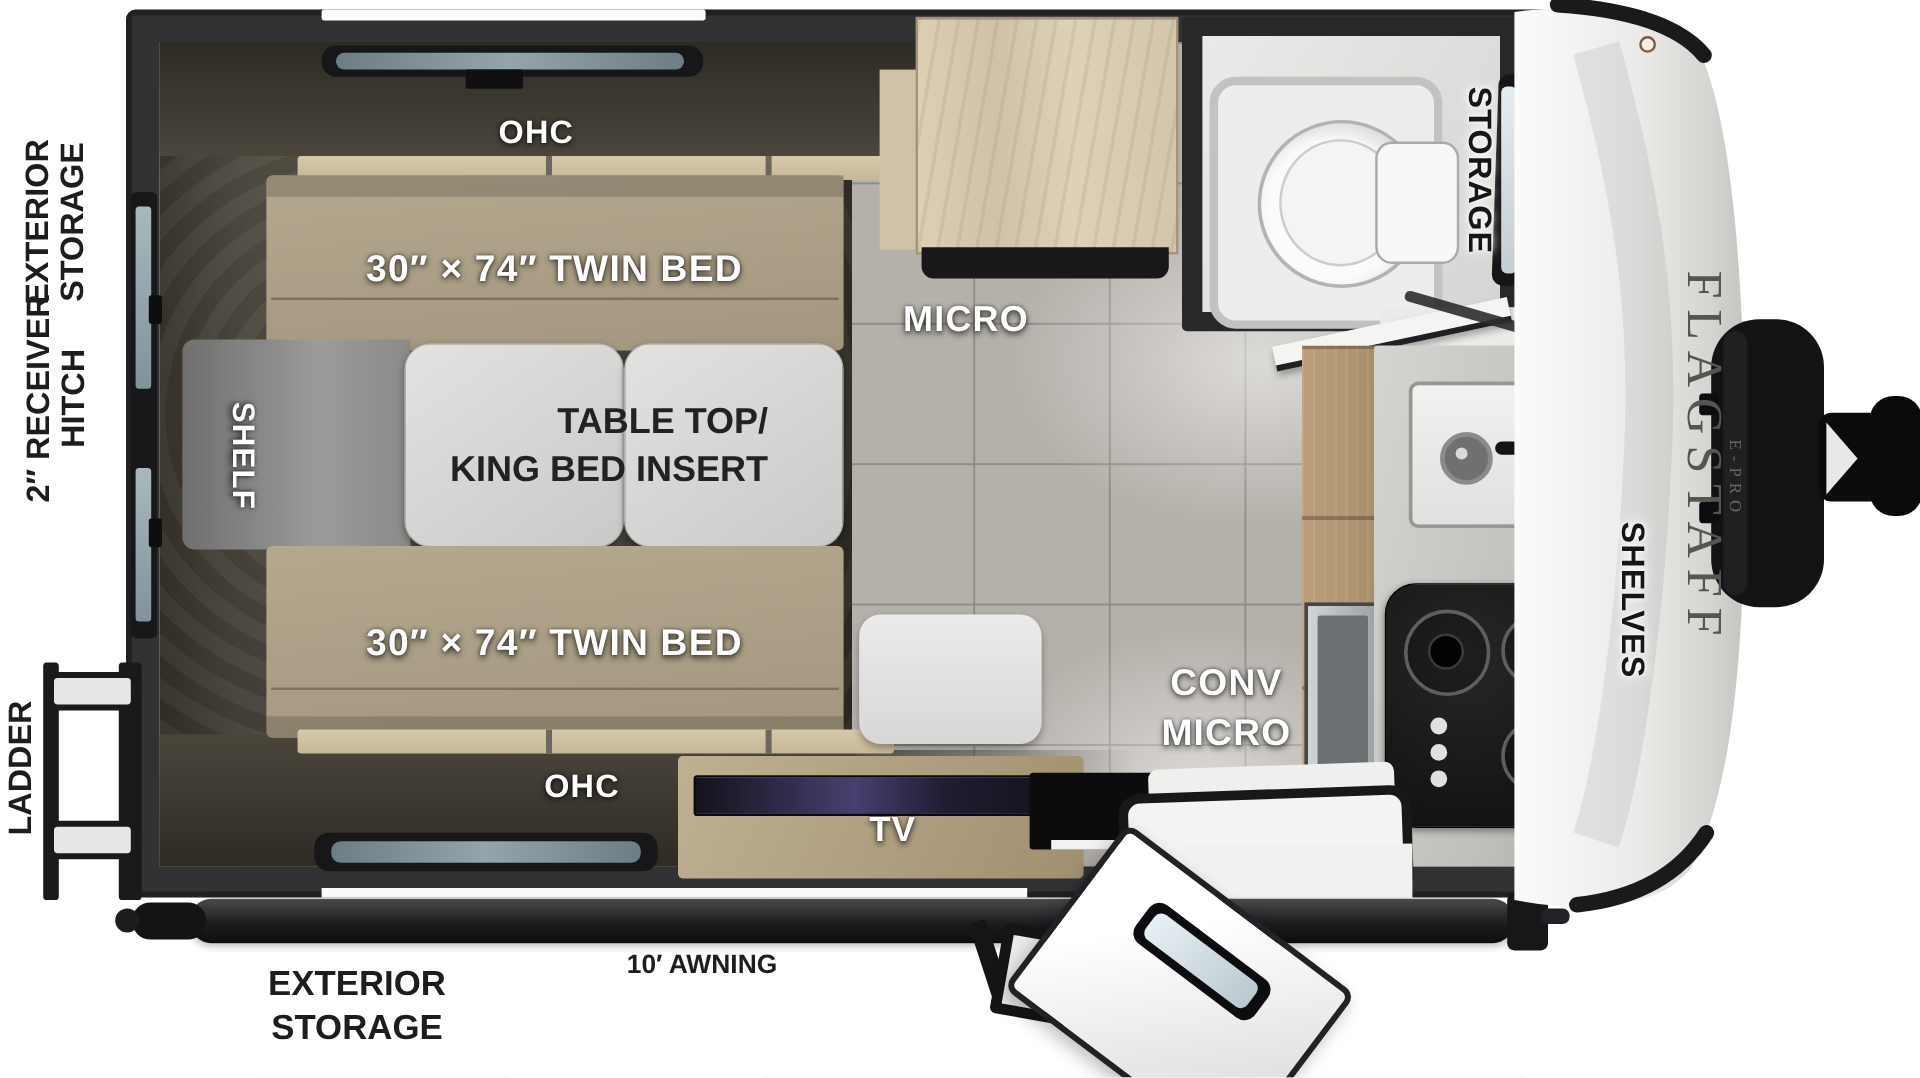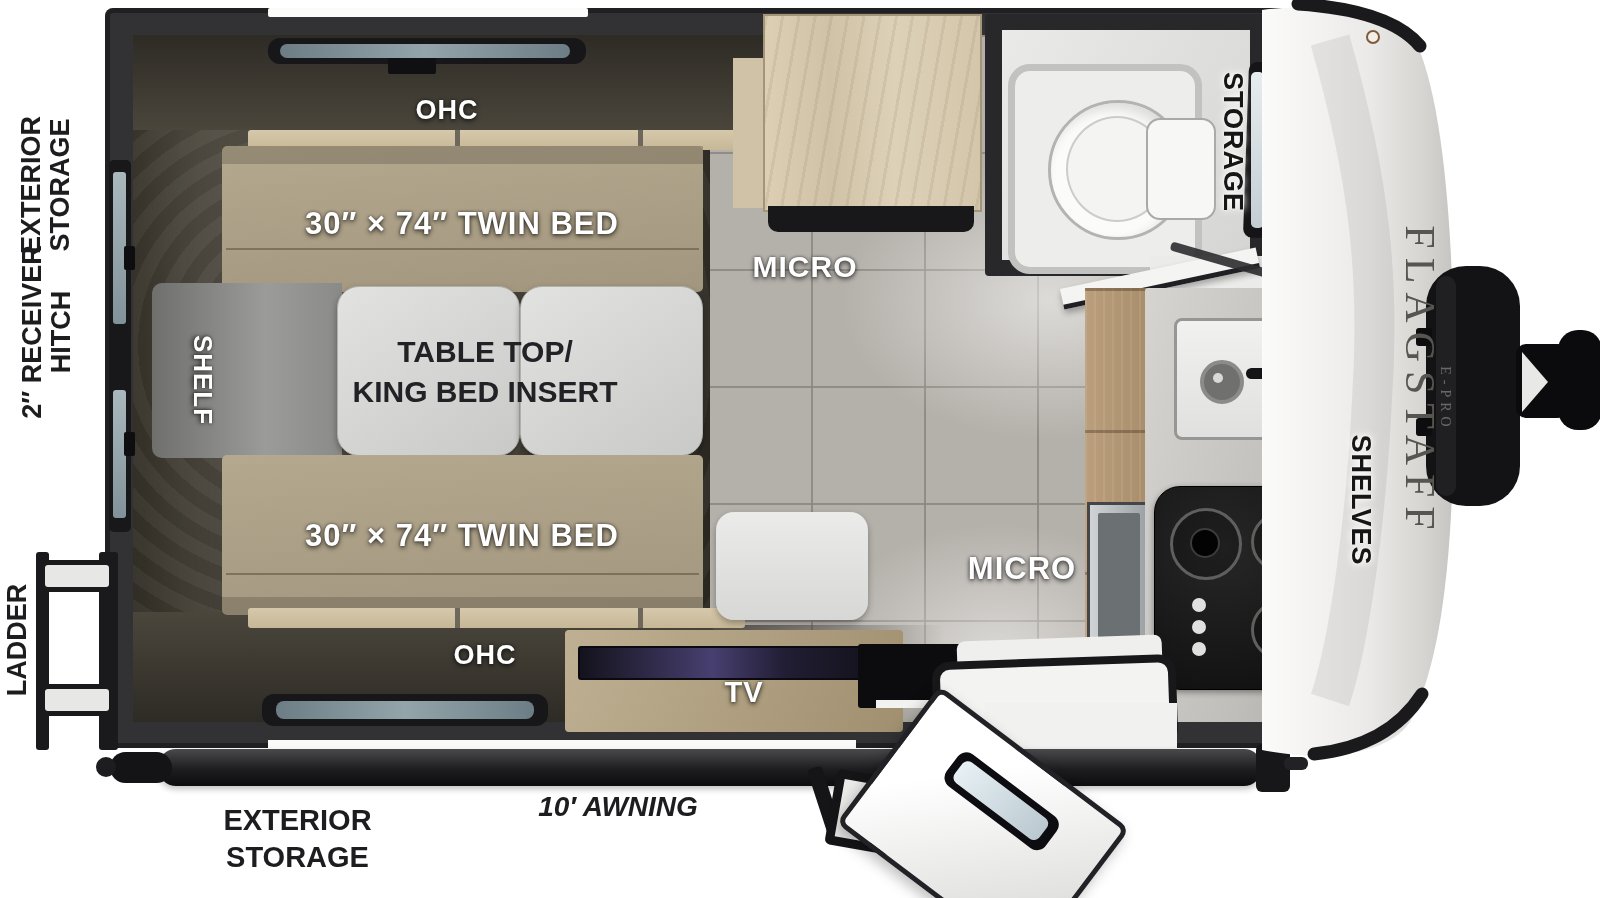--- a/index.html
+++ b/index.html
@@ -164,33 +164,33 @@
   .lbl-blackglow{color:#161616;letter-spacing:1px;
     text-shadow:0 0 6px #fff,0 0 12px #fff,0 0 2px #fff;}
   .lbl-ext{color:#1d1d1f;}
   .rot90{transform:rotate(90deg);}
   .rotm90{transform:rotate(-90deg);}
 
   .ohc-top{left:385px;top:95px;width:124px;font-size:27px;}
   .ohc-bottom{left:423px;top:640px;width:124px;font-size:27px;}
   .twin-top{left:232px;top:206px;width:460px;font-size:31px;}
   .twin-bottom{left:232px;top:518px;width:460px;font-size:31px;}
-  .table-lbl{left:330px;top:332px;width:310px;font-size:30px;line-height:40px;color:#222226;font-weight:bold;}
+  .table-lbl{left:330px;top:332px;width:310px;font-size:30px;line-height:40px;color:#222226;font-weight:bold;text-align:right;}
   .shelf-lbl{left:129px;top:366px;width:150px;height:28px;font-size:26px;}
   .fridge-lbl{left:705px;top:250px;width:200px;font-size:30px;}
   .storage-lbl{left:1139px;top:128px;width:190px;height:28px;font-size:27px;}
   .conv-lbl{left:922px;top:548px;width:200px;font-size:31px;line-height:42px;}
   .tv-lbl{left:702px;top:676px;width:84px;font-size:29px;}
   .shelves-lbl{left:1277px;top:486px;width:170px;height:28px;font-size:27px;}
 
   .ext-storage-left{left:-95px;top:157px;width:280px;height:56px;font-size:27px;line-height:29px;}
   .hitch-left{left:-94px;top:304px;width:280px;height:56px;font-size:27px;line-height:29px;}
   .ladder-left{left:-69px;top:626px;width:170px;height:28px;font-size:27px;}
   .ext-storage-bottom{left:190px;top:802px;width:215px;font-size:29px;line-height:37px;}
-  .awning-lbl{left:503px;top:791px;width:230px;font-size:28px;font-style:italic;}
+  .awning-lbl{left:470px;top:791px;width:230px;font-size:22px;}
   .entry-lbl{left:540px;top:860px;width:390px;font-size:29px;}
 
   .brand-lbl{left:1170px;top:358px;width:500px;height:48px;text-align:center;
     font-family:"Liberation Serif", serif;font-size:42px;letter-spacing:9px;color:#57554f;font-weight:normal;}
   .brand-sub{left:1364px;top:390px;width:160px;height:18px;text-align:center;
     font-family:"Liberation Serif", serif;font-size:14px;letter-spacing:5px;color:#6a6865;}
 </style>
 </head>
 <body>
 
@@ -332,20 +332,21 @@
   <div class="lbl table-lbl">
     <div>TABLE TOP/</div>
     <div>KING BED INSERT</div>
   </div>
   <div class="lbl lbl-white shelf-lbl rot90">SHELF</div>
   <div class="lbl lbl-white twin-bottom">30″ × 74″ TWIN BED</div>
   <div class="lbl lbl-white ohc-bottom">OHC</div>
   <div class="lbl lbl-white fridge-lbl">MICRO</div>
   <div class="lbl lbl-blackglow storage-lbl rot90">STORAGE</div>
   <div class="lbl lbl-white conv-lbl">
+    <div>CONV</div>
     <div>MICRO</div>
   </div>
   <div class="lbl lbl-white tv-lbl">TV</div>
   <div class="lbl lbl-blackglow shelves-lbl rot90">SHELVES</div>
 
   <div class="lbl lbl-ext ext-storage-left rotm90">
     <div>EXTERIOR</div>
     <div>STORAGE</div>
   </div>
   <div class="lbl lbl-ext hitch-left rotm90">

